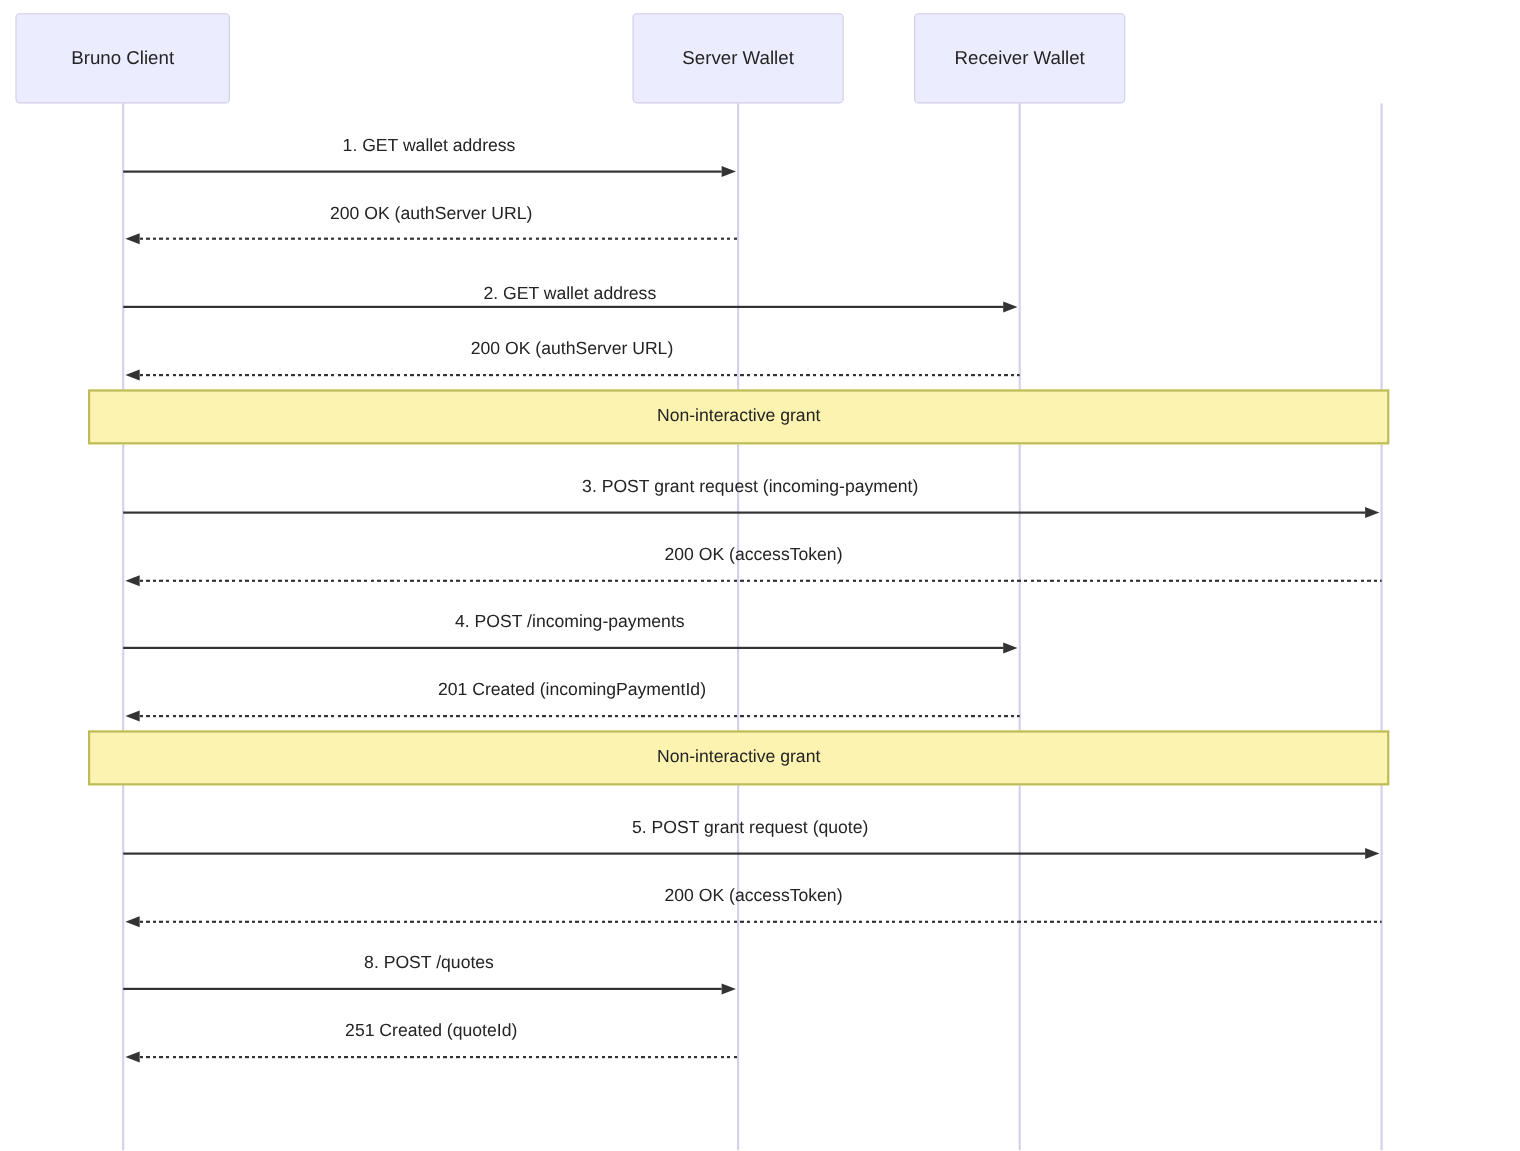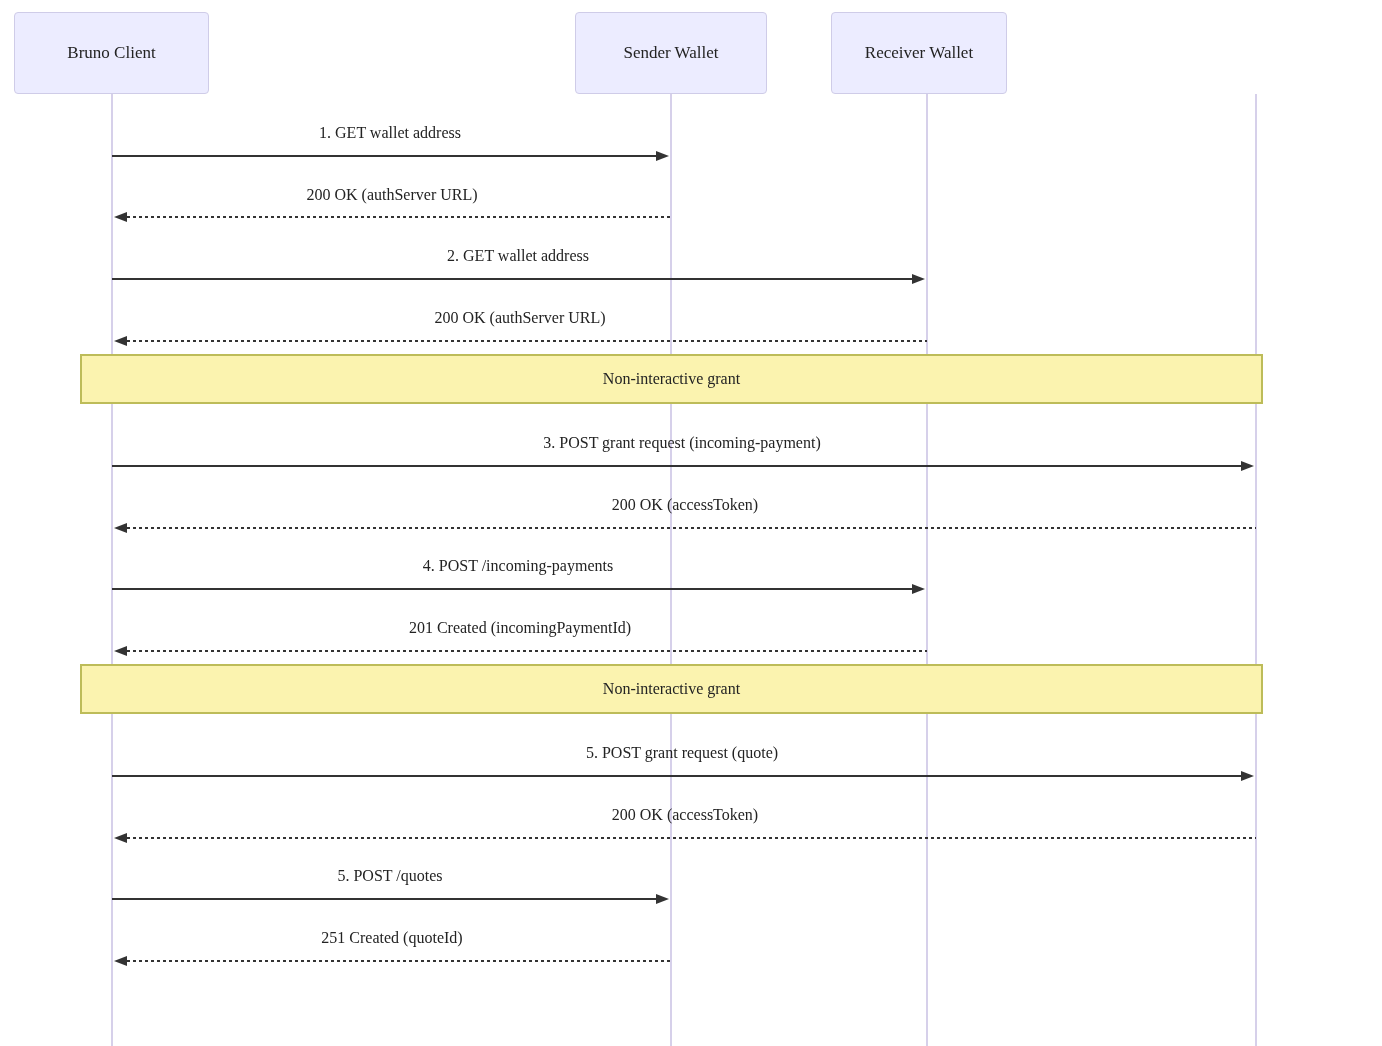--- a/index.html
+++ b/index.html
@@ -1,21 +1,21 @@
 <!DOCTYPE html>
 <html style="--actor-fill: #ECECFF; --actor-border: #CFCCE8; --lifeline: #D6D0EA; --arrow: #333333; --text: #232323; --banner-fill: #FBF3AF; --banner-border: #BDBC59;"><head>
 <meta charset="utf-8">
 <style>
   html, body { margin: 0; padding: 0; background: #ffffff; }
   .stage {
     position: relative;
     width: 1382px;
     height: 1046px;
     background: #ffffff;
-    font-family: Liberation Serif, serif;
+    font-family: Liberation Sans, sans-serif;
     overflow: hidden;
   }
   .actor {
     position: absolute;
     top: 12px;
     height: 82px;
     box-sizing: border-box;
     background: var(--actor-fill, #ECECFF);
     border: 1px solid var(--actor-border, #CFCCE8);
     border-radius: 4px;
@@ -89,40 +89,40 @@
 
   <div class="lifeline" style="left:111px;"></div>
   <div class="lifeline" style="left:670px;"></div>
   <div class="lifeline" style="left:926px;"></div>
   <div class="lifeline" style="left:1255px;"></div>
 
   <div class="actor" style="left:14px;   width:195px;">
       <span>Bruno Client</span>
     </div>
   <div class="actor" style="left:575px;  width:192px;">
-      <span>Sender Wallet</span>
+      <span>Server Wallet</span>
     </div>
-  <div class="actor" style="left:831px;  width:176px;">
+  <div class="actor" style="left:831px;  width:192px;">
       <span>Receiver Wallet</span>
     </div>
 
   <div>
     <div class="msg-label" style="left:390px; top:123px;">1. GET wallet address</div>
     <div class="line-solid" style="left:112px; top:155px; width:544px;"></div>
     <div class="arr-right" style="left:656px; top:151px;"></div>
   </div>
 
   <div>
     <div class="msg-label" style="left:392px; top:185px;">200 OK (authServer URL)</div>
     <div class="arr-left" style="left:114px; top:212px;"></div>
     <div class="line-dashed" style="left:127px; top:216px; width:543px;"></div>
   </div>
 
   <div>
-    <div class="msg-label" style="left:518px; top:246px;">2. GET wallet address</div>
+    <div class="msg-label" style="left:518px; top:258px;">2. GET wallet address</div>
     <div class="line-solid" style="left:112px; top:278px; width:800px;"></div>
     <div class="arr-right" style="left:912px; top:274px;"></div>
   </div>
 
   <div>
     <div class="msg-label" style="left:520px; top:308px;">200 OK (authServer URL)</div>
     <div class="arr-left" style="left:114px; top:336px;"></div>
     <div class="line-dashed" style="left:127px; top:340px; width:800px;"></div>
   </div>
 
@@ -164,21 +164,21 @@
     <div class="arr-right" style="left:1241px; top:771px;"></div>
   </div>
 
   <div>
     <div class="msg-label" style="left:685px; top:805px;">200 OK (accessToken)</div>
     <div class="arr-left" style="left:114px; top:833px;"></div>
     <div class="line-dashed" style="left:127px; top:837px; width:1129px;"></div>
   </div>
 
   <div>
-    <div class="msg-label" style="left:390px; top:866px;">5. POST /quotes</div>
+    <div class="msg-label" style="left:390px; top:866px;">8. POST /quotes</div>
     <div class="line-solid" style="left:112px; top:898px; width:544px;"></div>
     <div class="arr-right" style="left:656px; top:894px;"></div>
   </div>
 
   <div>
     <div class="msg-label" style="left:392px; top:928px;">251 Created (quoteId)</div>
     <div class="arr-left" style="left:114px; top:956px;"></div>
     <div class="line-dashed" style="left:127px; top:960px; width:544px;"></div>
   </div>
 

